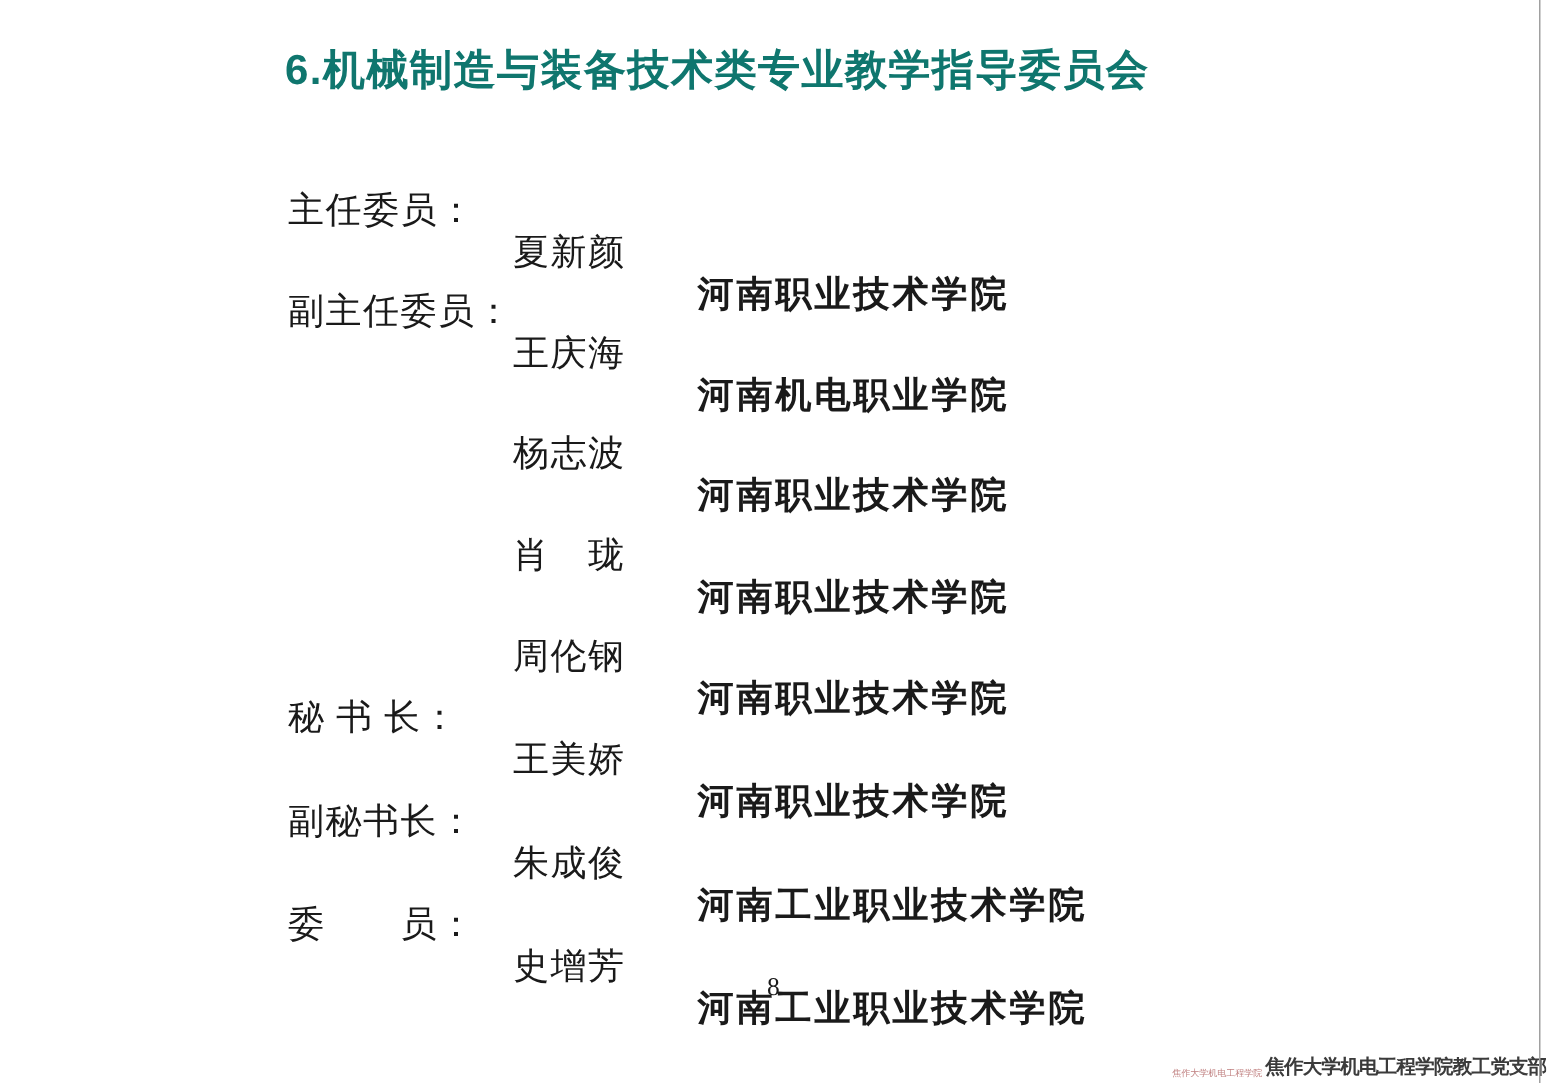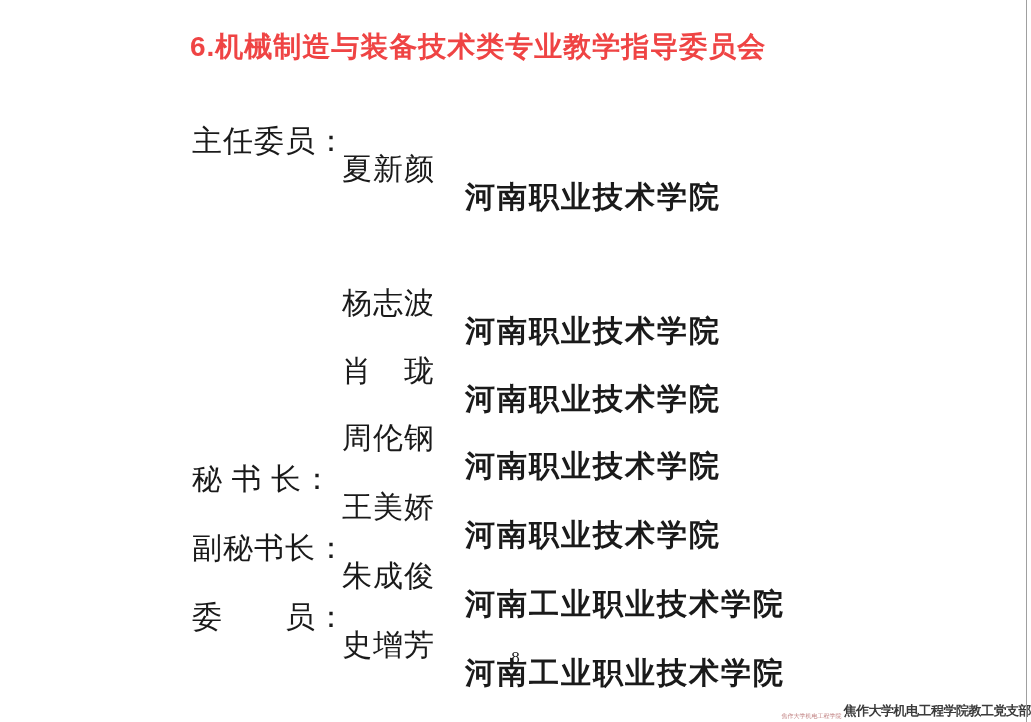--- a/index.html
+++ b/index.html
@@ -16,31 +16,31 @@
     font-family: "Liberation Serif", "DejaVu Serif", serif;
     color: #1a1a1a;
   }
   .title {
     position: absolute;
     left: 190px;
     top: 28px;
     margin: 0;
     font-size: 28px;
     font-weight: bold;
-    color: #ef4444;
+    color: #0f766e;
     letter-spacing: 1px;
     white-space: pre;
     font-family: "Liberation Sans", "DejaVu Sans", sans-serif;
   }
   .row {
     position: absolute;
     left: 0;
     width: 100%;
     height: 30px;
-    font-size: 30px;
+    font-size: 24px;
     line-height: 28px;
     white-space: pre;
   }
   .row .label {
     position: absolute;
     left: 192px;
     letter-spacing: 1px;
   }
   .row .name {
     position: absolute;
@@ -101,20 +101,25 @@
 <div class="page">
 
   <h1 class="title">6.机械制造与装备技术类专业教学指导委员会</h1>
 
   <div class="row" style="top:99px">
     <span class="label">主任委员：</span>
     <span class="name">夏新颜</span>
     <span class="school">河南职业技术学院</span>
   </div>
 
+  <div class="row" style="top:166px">
+    <span class="label">副主任委员：</span>
+    <span class="name">王庆海</span>
+    <span class="school">河南机电职业学院</span>
+  </div>
 
   <div class="row" style="top:233px">
     <span class="label"></span>
     <span class="name">杨志波</span>
     <span class="school">河南职业技术学院</span>
   </div>
 
   <div class="row" style="top:301px">
     <span class="label"></span>
     <span class="name">肖　珑</span>

